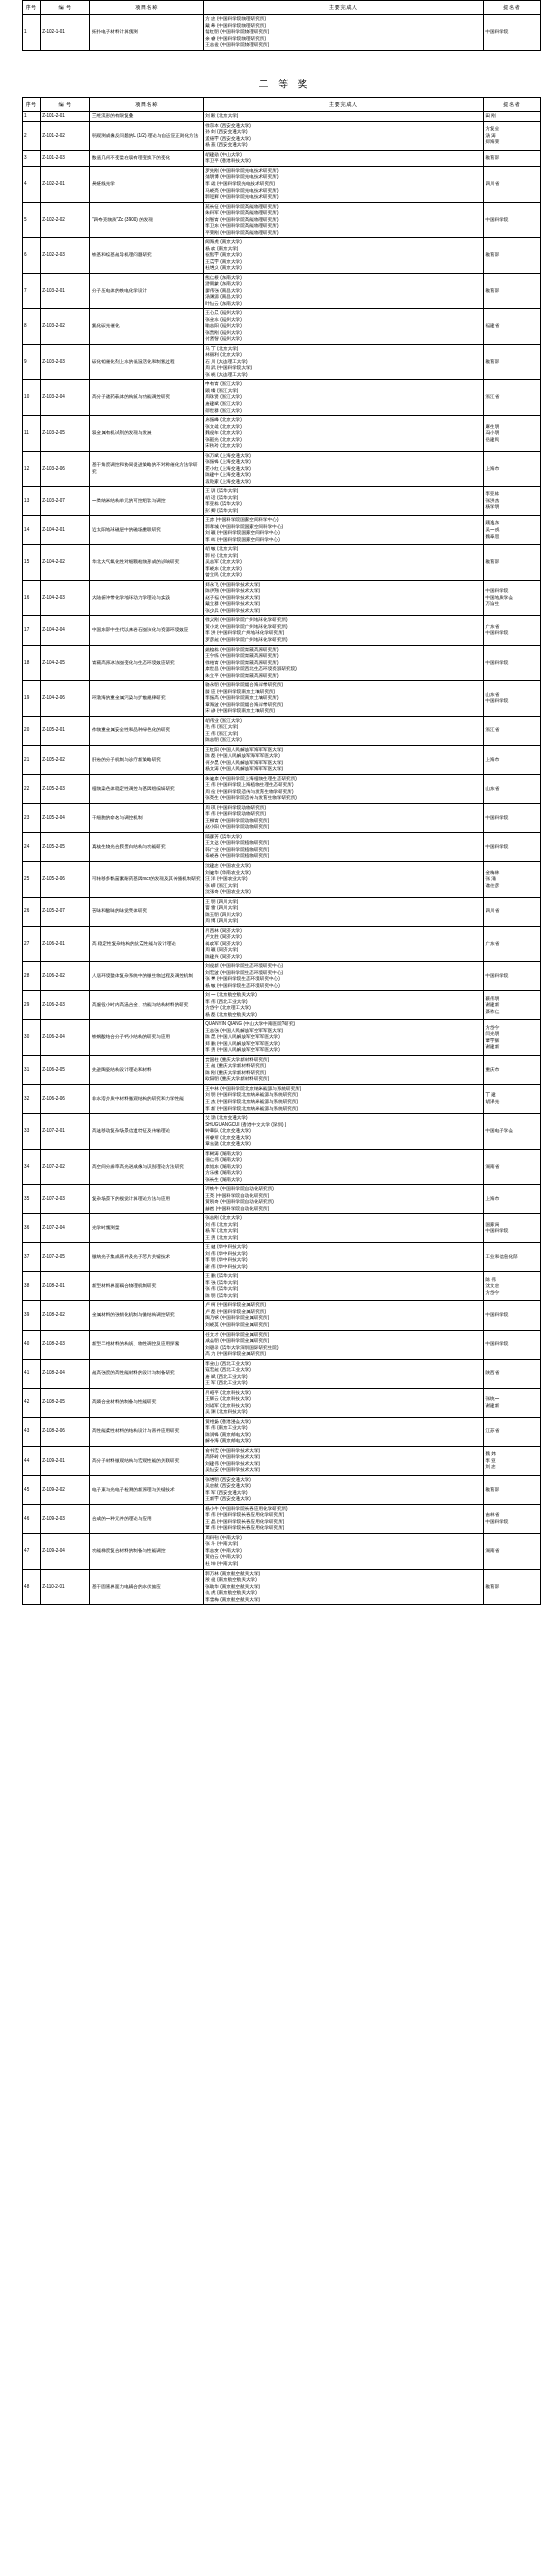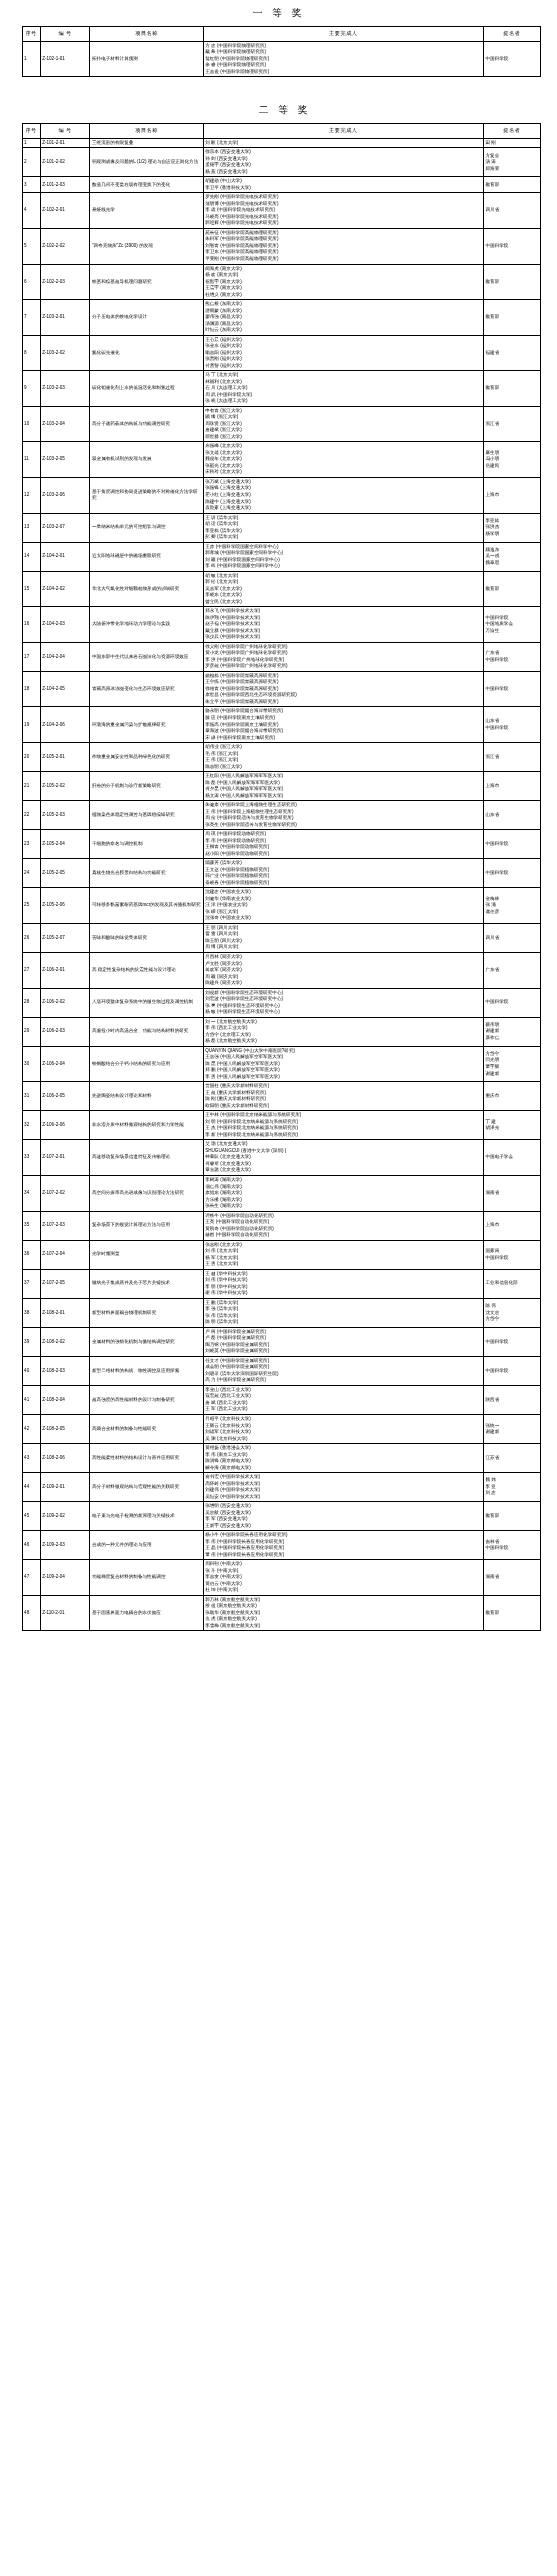--- a/index.html
+++ b/index.html
@@ -75,21 +75,20 @@
   .person { white-space: nowrap; display: block; }
   .nom-line { display: block; white-space: nowrap; }
   .tail-space { height: 45px; }
 </style>
 </head>
 <body>
 
 <div class="page">
   <div id="sections-root">
       <div class="award-section">
-        <div class="section-title">一 等 奖</div>
         <table class="award-table">
           <colgroup>
             <col class="c-seq">
             <col class="c-code">
             <col class="c-name">
             <col class="c-people">
             <col class="c-nom">
           </colgroup>
           <thead>
             <tr>

